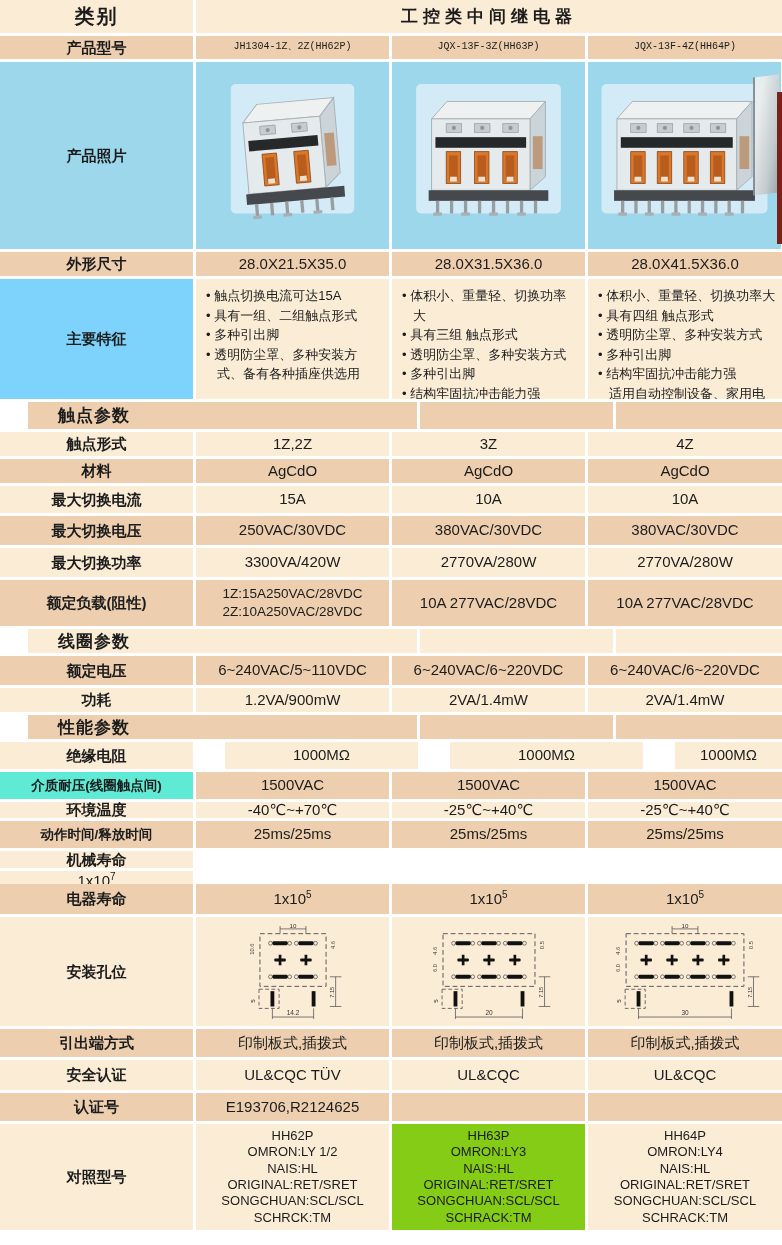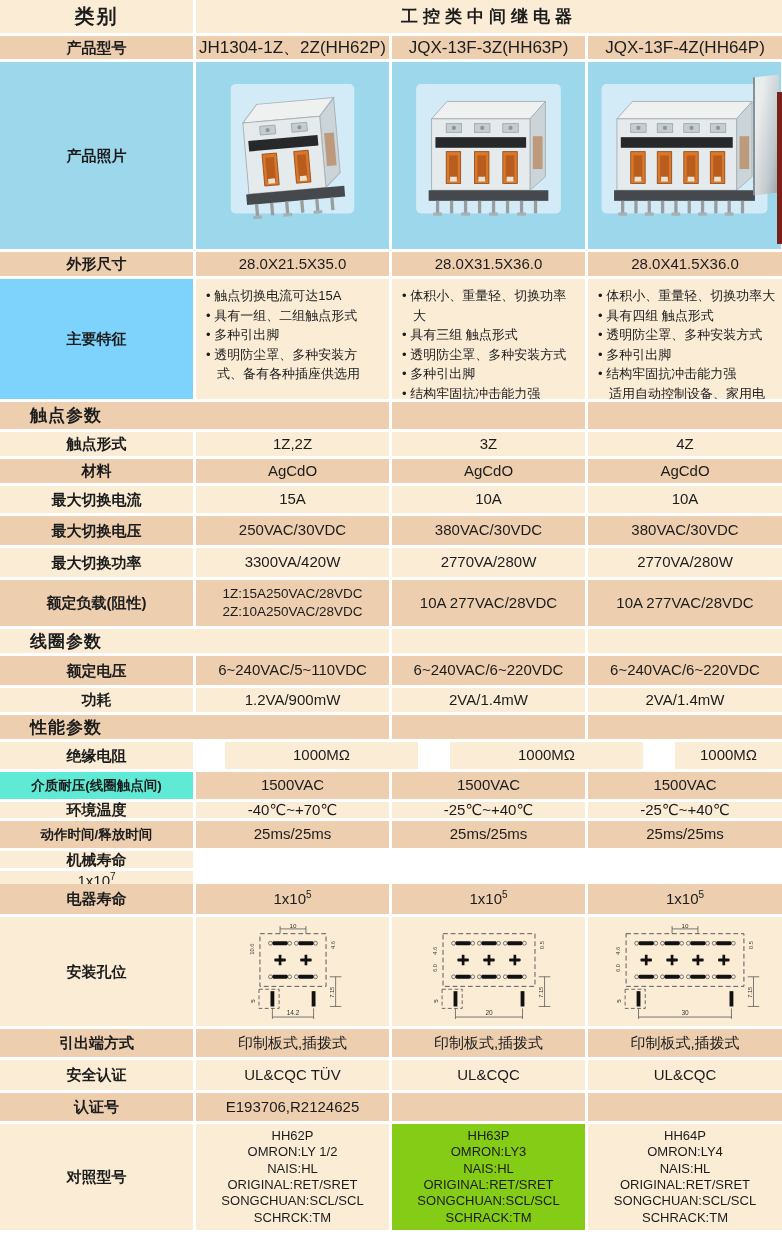--- a/index.html
+++ b/index.html
@@ -13,22 +13,22 @@
   .cell{display:flex;align-items:center;justify-content:center;box-sizing:border-box;overflow:hidden;}
   .w-label{width:193px;flex:none;}
   .w-col{width:193px;flex:none;}
   .w-col:last-child{flex:1;}
   .w-merged{flex:1;}
   .w-secleft{width:389px;flex:none;}
   .label-text{font-size:15px;font-weight:600;text-align:center;line-height:1.15;}
   .value-text{font-size:15px;text-align:center;line-height:1.25;}
   .cat-label{font-size:20px;font-weight:700;letter-spacing:2px;}
   .cat-value{font-size:17px;font-weight:700;letter-spacing:5px;}
-  .model-text{font-size:17px;}
-  .section-cell{justify-content:flex-start;padding-left:30px;}
+  .model-text{font-size:10px;font-family:Liberation Mono, monospace;}
+  .section-cell{justify-content:flex-start;padding-left:30px;margin-left:28px;}
   .section-text{font-size:17px;font-weight:700;letter-spacing:1px;}
   .features-cell{align-items:flex-start;justify-content:flex-start;padding:7px 6px 4px 10px;}
   .feature-list{font-size:13px;line-height:1.5;}
   .feature-item{padding-left:11px;text-indent:-11px;}
   .feature-note{padding-left:11px;}
   .crossref{font-size:13px;line-height:1.26;text-align:center;}
   .multiline{text-align:center;font-size:13.5px;line-height:1.35;}
   sup{font-size:10px;}
   .photo-cell{position:relative;}
   .edge-red{position:absolute;right:0;top:30px;width:5px;height:152px;background:#7a221a;}

